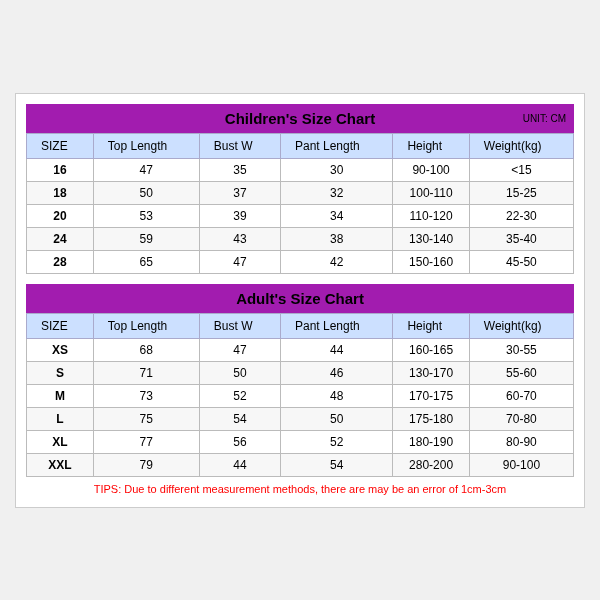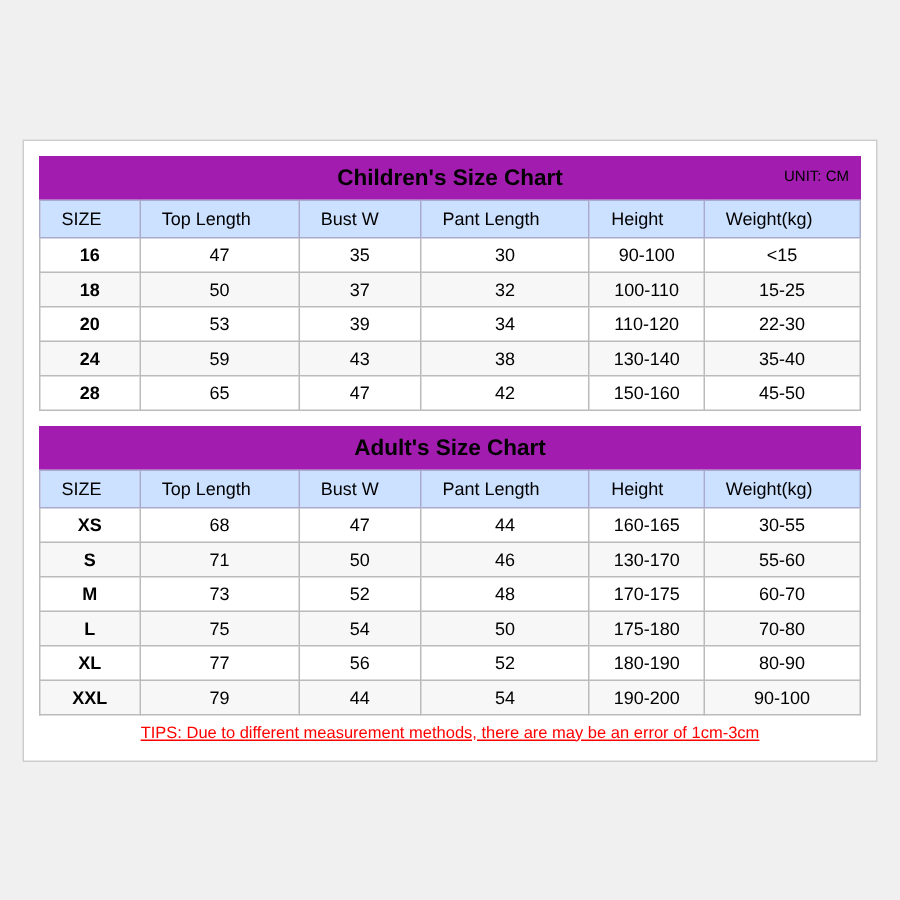--- a/index.html
+++ b/index.html
@@ -63,21 +63,20 @@
       text-align: center;
     }
     .section-gap {
       height: 10px;
     }
     .tips {
       text-align: center;
       font-size: 11px;
       color: red;
       padding: 6px 4px 2px 4px;
-      text-decoration: underline;
     }
   </style>
 </head>
 <body>
 
 <div class="chart-container">
 
   <div class="section-title">
     <span>Children's Size Chart</span>
     <span class="unit-label">UNIT: CM</span>
@@ -194,21 +193,21 @@
           <td>56</td>
           <td>52</td>
           <td>180-190</td>
           <td>80-90</td>
         </tr>
         <tr>
           <td>XXL</td>
           <td>79</td>
           <td>44</td>
           <td>54</td>
-          <td>190-200</td>
+          <td>280-200</td>
           <td>90-100</td>
         </tr>
       </tbody>
   </table>
 
   <div class="tips">TIPS: Due to different measurement methods, there are may be an error of 1cm-3cm</div>
 
 </div>
 
 </body></html>

